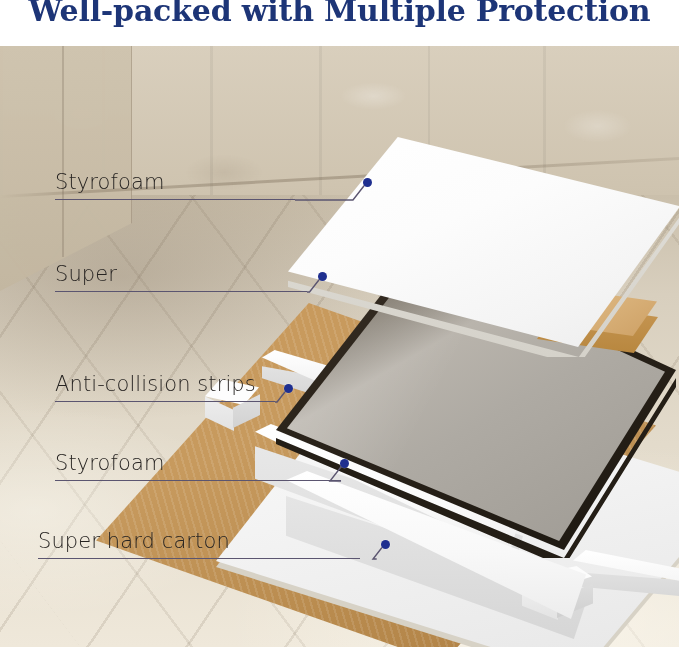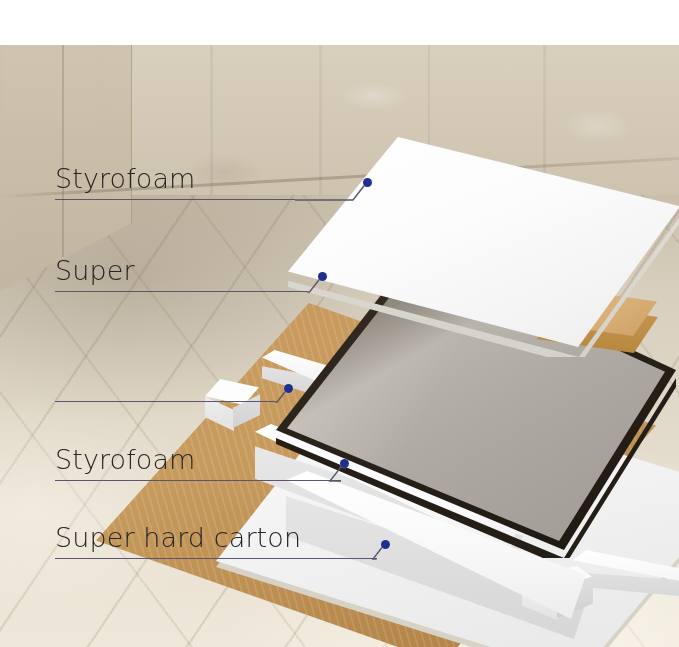--- a/index.html
+++ b/index.html
@@ -211,33 +211,36 @@
   #foam-top-edge{left:288px;top:100px;width:393px;height:212px;z-index:35;
      background:linear-gradient(180deg,#e2e0da,#d5d2ca);
      clip-path:polygon(0% 64%, 74% 100%, 100% 33%, 100% 36%, 74% 104%, 0% 67%);
   }
 
   
   .callout{position:absolute;z-index:55;}
   .callout .lbl{
      position:absolute;left:0;bottom:6px;white-space:nowrap;
      font-family:"DejaVu Sans","Liberation Sans",sans-serif;
-     font-weight:300;font-size:27px;color:#272422;letter-spacing:.1px;
+     font-weight:300;font-size:21px;color:#272422;letter-spacing:.1px;
   }
   .callout .rule{position:absolute;left:0;bottom:0;height:1.5px;
      background:#5b5570;}
   .leader{position:absolute;z-index:56;overflow:visible;}
   .dot{position:absolute;width:9px;height:9px;border-radius:50%;
        background:#1f2f8f;z-index:57;box-shadow:0 0 0 .5px rgba(255,255,255,.35);}
 </style>
 </head>
 <body>
 
 <div id="page">
 
+  <div id="title-bar">
+    <div id="title-text" style="color: rgb(29, 53, 119);">Well-packed with Multiple Protection</div>
+  </div>
 
   <div id="scene">
 
     <div id="wall-back" class="wall"></div>
     <div id="wall-speckle"></div>
     <div id="floor"></div>
     <div id="floor-grid-a"></div>
     <div id="floor-grid-b"></div>
     <div id="floor-shade"></div>
     <div id="wall-left" class="wall"></div>
@@ -293,35 +296,36 @@
         <div class="dot" style="left: 362.5px; top: 132.5px; background: rgb(31, 47, 143);"></div>
         <div class="callout" style="left: 55px; top: 213px; width: 252px; height: 34px;">
           <div class="lbl" style="color: rgb(39, 36, 34);">Super</div>
           <div class="rule" style="width: 252px; background: rgb(91, 85, 112);"></div>
         </div>
         <svg class="leader" width="33" height="34" style="left: 301px; top: 225px;">
           <polyline points="6,22 8.519999999999982,22 21,6" fill="none" stroke="#5b5570" stroke-width="1.4"></polyline>
         </svg>
         <div class="dot" style="left: 317.5px; top: 226.5px; background: rgb(31, 47, 143);"></div>
         <div class="callout" style="left: 55px; top: 323px; width: 220px; height: 34px;">
+          <div class="lbl" style="color: rgb(39, 36, 34);">Anti-collision strips</div>
           <div class="rule" style="width: 220px; background: rgb(91, 85, 112);"></div>
         </div>
         <svg class="leader" width="31" height="32" style="left: 269px; top: 337px;">
           <polyline points="6,20 8.079999999999984,20 19,6" fill="none" stroke="#5b5570" stroke-width="1.4"></polyline>
         </svg>
         <div class="dot" style="left: 283.5px; top: 338.5px; background: rgb(31, 47, 143);"></div>
         <div class="callout" style="left: 55px; top: 402px; width: 286px; height: 34px;">
           <div class="lbl" style="color: rgb(39, 36, 34);">Styrofoam</div>
           <div class="rule" style="width: 286px; background: rgb(91, 85, 112);"></div>
         </div>
         <svg class="leader" width="32.04000000000002" height="36" style="left: 323.96px; top: 412px;">
           <polyline points="17.04000000000002,24 6,24 20.04000000000002,6" fill="none" stroke="#5b5570" stroke-width="1.4"></polyline>
         </svg>
         <div class="dot" style="left: 339.5px; top: 413.5px; background: rgb(31, 47, 143);"></div>
-        <div class="callout" style="left: 55px; top: 480px; width: 322px; height: 34px;">
+        <div class="callout" style="left: 38px; top: 480px; width: 322px; height: 34px;">
           <div class="lbl" style="color: rgb(39, 36, 34);">Super hard carton</div>
           <div class="rule" style="width: 322px; background: rgb(91, 85, 112);"></div>
         </div>
         <svg class="leader" width="29.69999999999999" height="33" style="left: 367.3px; top: 493px;">
           <polyline points="9.699999999999989,21 6,21 17.69999999999999,6" fill="none" stroke="#5b5570" stroke-width="1.4"></polyline>
         </svg>
         <div class="dot" style="left: 380.5px; top: 494.5px; background: rgb(31, 47, 143);"></div>
       </div>
 
   </div>

